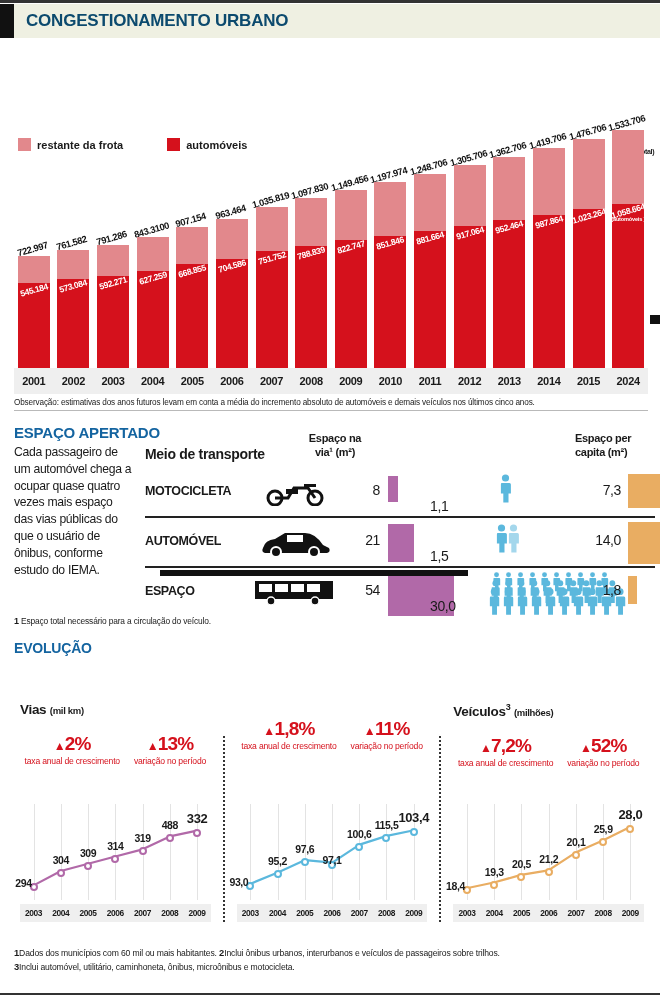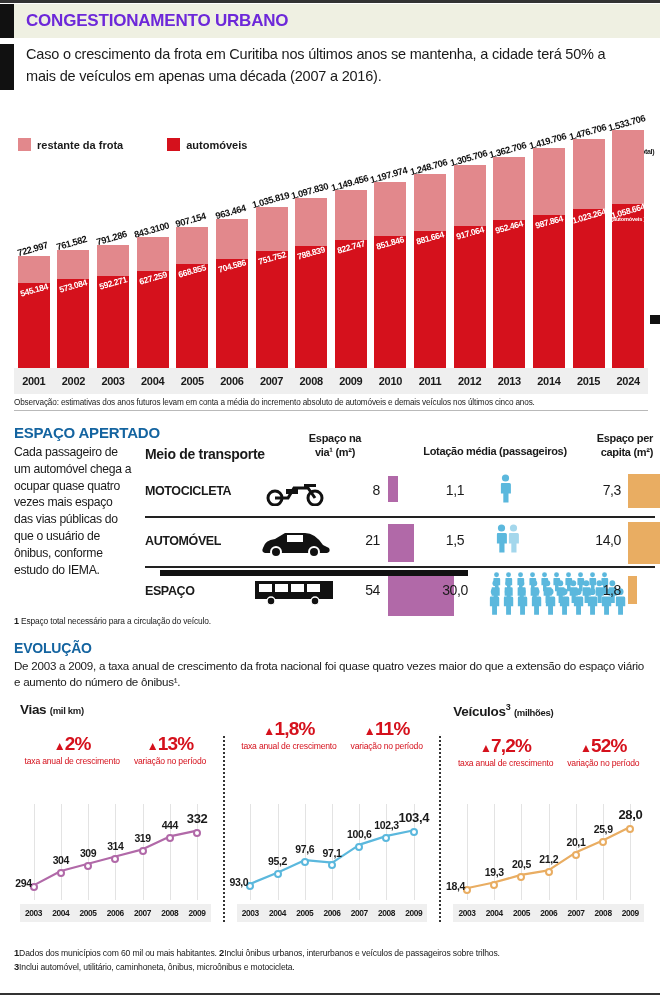--- a/index.html
+++ b/index.html
@@ -15,21 +15,21 @@
 
   
   .hdr {
     position:absolute; left:0; top:4px; width:660px; height:34px;
     background:#eff0e2;
     display:flex; align-items:center;
   }
   .hdr-bar { width:14px; height:34px; background:#111; flex:0 0 14px; }
   .hdr-title {
     font-size:17px; font-weight:bold; letter-spacing:-0.2px;
-    padding-left:12px; color:#6d28d9;
+    padding-left:12px; color:#0c4a6e;
   }
   .sub-blk { position:absolute; left:0; top:44px; width:660px; display:flex; }
   .sub-bar { width:14px; height:46px; background:#111; flex:0 0 14px; }
   .sub-text { padding-left:12px; font-size:14.5px; line-height:1.5; letter-spacing:-0.2px; width:620px; }
 
   
   .chart-wrap { position:absolute; left:0; top:100px; width:660px; height:295px; }
   .legend { position:absolute; left:18px; top:38px; display:flex; gap:44px; align-items:center; font-size:11px; font-weight:bold; }
   .legend-item { display:flex; align-items:center; gap:6px; }
   .lg-sw { width:13px; height:13px; display:inline-block; }
@@ -59,28 +59,28 @@
   .obs { position:absolute; left:14px; top:398px; width:640px; font-size:8.2px; letter-spacing:-0.15px; color:#222; }
   .hr-thin { position:absolute; left:14px; top:410px; width:634px; height:1px; background:#b9b9b9; }
 
   
   .ea { position:absolute; left:0; top:424px; width:660px; height:200px; }
   .ea-title { position:absolute; left:14px; top:0px; font-size:15px; font-weight:bold; color:#1464a0; letter-spacing:-0.2px;}
   .ea-desc { position:absolute; left:14px; top:20px; width:120px; font-size:12.2px; line-height:1.38; letter-spacing:-0.3px; }
   .ea-h-meio { position:absolute; left:145px; top:22px; font-size:14px; font-weight:bold; letter-spacing:-0.3px;}
   .ea-h-via { position:absolute; left:305px; top:8px; width:60px; text-align:center; font-size:11px; font-weight:bold; line-height:1.25; letter-spacing:-0.3px;}
   .ea-h-lot { position:absolute; left:385px; top:21px; width:220px; text-align:center; font-size:11px; font-weight:bold; letter-spacing:-0.3px;}
-  .ea-h-cap { position:absolute; left:575px; top:8px; width:78px; text-align:right; font-size:11px; font-weight:bold; line-height:1.25; letter-spacing:-0.3px;}
+  .ea-h-cap { position:absolute; left:575px; top:8px; width:78px; text-align:left; font-size:11px; font-weight:bold; line-height:1.25; letter-spacing:-0.3px;}
 
   .ea-row { position:absolute; left:145px; width:510px; height:46px; }
   .ea-row .rname { position:absolute; left:0; top:14px; font-size:12.5px; font-weight:bold; letter-spacing:-0.4px;}
   .ea-row .ricon { position:absolute; left:105px; top:4px; width:90px; height:38px; display:flex; align-items:center; justify-content:center;}
   .ea-row .rvia { position:absolute; left:185px; top:12px; width:50px; text-align:right; font-size:14px; letter-spacing:-0.4px;}
   .ea-row .rviabar { position:absolute; left:243px; background:#b169a8; }
-  .ea-row .rlot { position:absolute; left:285px; top:12px; width:50px; text-align:center; font-size:14px; letter-spacing:-0.4px;}
+  .ea-row .rlot { position:absolute; left:285px; top:28px; width:50px; text-align:left; font-size:14px; letter-spacing:-0.4px;}
   .ea-row .rppl { position:absolute; left:340px; top:0px; width:170px; height:46px;}
   .ea-row .rcap { position:absolute; left:420px; top:12px; width:56px; text-align:right; font-size:14px; letter-spacing:-0.4px;}
   .ea-row .rcapbar { position:absolute; left:483px; background:#e9ad62; }
   .ea-sep { position:absolute; left:145px; width:510px; height:1.5px; background:#222; }
   .ea-blackbar { position:absolute; left:160px; top:146px; width:308px; height:6px; background:#111; }
   .ea-foot { position:absolute; left:14px; top:192px; font-size:8.4px; letter-spacing:-0.15px;}
   .ea-foot b{font-size:9px;}
 
   
   .ev { position:absolute; left:0; top:640px; width:660px; height:300px; }
@@ -115,24 +115,20 @@
 <body>
 
 <div class="page">
 
   <div class="topline"></div>
 
   <div class="hdr">
     <div class="hdr-bar"></div>
     <div class="hdr-title">CONGESTIONAMENTO URBANO</div>
   </div>
-  <div class="sub-blk">
-    <div class="sub-bar"></div>
-    <div class="sub-text">Caso o crescimento da frota em Curitiba nos últimos anos se mantenha, a cidade terá 50% a mais de veículos em apenas uma década (2007 a 2016).</div>
-  </div>
 
   <div class="chart-wrap">
     <div class="legend">
       <div class="legend-item">
         <span class="lg-sw" style="background:#e2888c"></span>
         <span>restante da frota</span>
       </div>
       <div class="legend-item">
         <span class="lg-sw" style="background:#d5111c"></span>
         <span>automóveis</span>
@@ -313,21 +309,20 @@
   <div class="hr-thin"></div>
 
   <div class="ea">
     <div class="ea-title">ESPAÇO APERTADO</div>
     <div class="ea-desc">Cada passageiro de um automóvel chega a ocupar quase quatro vezes mais espaço das vias públicas do que o usuário de ônibus, conforme estudo do IEMA.</div>
     <div class="ea-h-meio">Meio de transporte</div>
     <div class="ea-h-via">
       <span>Espaço na</span><br>
       <span>via¹ (m²)</span>
     </div>
-    <div class="ea-h-lot">Lotação média (passageiros)</div>
     <div class="ea-h-cap">
       <span>Espaço per</span><br>
       <span>capita (m²)</span>
     </div>
     <div id="eaRows">
         <div class="ea-row" style="top: 46px;">
           <div class="rname">MOTOCICLETA</div>
           <div class="ricon">
             <svg width="62" height="26" viewBox="0 0 62 26">
               <circle cx="11" cy="18" r="7" fill="none" stroke="#111" stroke-width="3"></circle>
@@ -521,21 +516,20 @@
       </div>
     <div class="ea-blackbar"></div>
     <div class="ea-foot">
       <b>1</b>
       <span>Espaço total necessário para a circulação do veículo.</span>
     </div>
   </div>
 
   <div class="ev">
     <div class="ev-title">EVOLUÇÃO</div>
-    <div class="ev-desc">De 2003 a 2009, a taxa anual de crescimento da frota nacional foi quase quatro vezes maior do que a extensão do espaço viário e aumento do número de ônibus¹.</div>
     <div class="ev-panels" id="evPanels">
         <div class="ev-panel">
           <div class="ev-ph"><span>Vias</span> <span class="u">(mil km)</span></div>
           <div class="ev-stats">
             <div class="ev-stat">
               <div class="big"><span class="tri">▲</span>2%</div>
               <div class="cap">taxa anual de crescimento</div>
             </div>
             <div class="ev-stat">
               <div class="big"><span class="tri">▲</span>13%</div>
@@ -559,21 +553,21 @@
             <div class="ev-pt-lbl" style="left: calc(7.14286% - 2px); bottom: 32.64px; transform: translateX(-100%);">294</div>
             <div style="position: absolute; left: 21.4286%; bottom: 49.04px; width: 8px; height: 8px; margin-left: -4px; margin-bottom: -4px; border-radius: 50%; background: rgb(255, 255, 255); border: 2.2px solid rgb(177, 105, 168);"></div>
             <div class="ev-pt-lbl" style="left: 21.4286%; bottom: 56.04px;">304</div>
             <div style="position: absolute; left: 35.7143%; bottom: 56.24px; width: 8px; height: 8px; margin-left: -4px; margin-bottom: -4px; border-radius: 50%; background: rgb(255, 255, 255); border: 2.2px solid rgb(177, 105, 168);"></div>
             <div class="ev-pt-lbl" style="left: 35.7143%; bottom: 63.24px;">309</div>
             <div style="position: absolute; left: 50%; bottom: 63.44px; width: 8px; height: 8px; margin-left: -4px; margin-bottom: -4px; border-radius: 50%; background: rgb(255, 255, 255); border: 2.2px solid rgb(177, 105, 168);"></div>
             <div class="ev-pt-lbl" style="left: 50%; bottom: 70.44px;">314</div>
             <div style="position: absolute; left: 64.2857%; bottom: 70.64px; width: 8px; height: 8px; margin-left: -4px; margin-bottom: -4px; border-radius: 50%; background: rgb(255, 255, 255); border: 2.2px solid rgb(177, 105, 168);"></div>
             <div class="ev-pt-lbl" style="left: 64.2857%; bottom: 77.64px;">319</div>
             <div style="position: absolute; left: 78.5714%; bottom: 83.6px; width: 8px; height: 8px; margin-left: -4px; margin-bottom: -4px; border-radius: 50%; background: rgb(255, 255, 255); border: 2.2px solid rgb(177, 105, 168);"></div>
-            <div class="ev-pt-lbl" style="left: 78.5714%; bottom: 90.6px;">444</div>
+            <div class="ev-pt-lbl" style="left: 78.5714%; bottom: 90.6px;">488</div>
             <div style="position: absolute; left: 92.8571%; bottom: 89.36px; width: 8px; height: 8px; margin-left: -4px; margin-bottom: -4px; border-radius: 50%; background: rgb(255, 255, 255); border: 2.2px solid rgb(177, 105, 168);"></div>
             <div class="ev-pt-lbl last" style="left: 92.8571%; bottom: 96.36px;">332</div>
             <div class="ev-axis">
               <span>2003</span>
               <span>2004</span>
               <span>2005</span>
               <span>2006</span>
               <span>2007</span>
               <span>2008</span>
               <span>2009</span>
@@ -605,25 +599,25 @@
             <svg viewBox="0 0 100 118" preserveAspectRatio="none" style="position:absolute;left:0;top:0;width:100%;height:118px;">
               <polyline points="7.142857142857142,81.71428571428572 21.428571428571427,70.39999999999998 35.714285714285715,58.057142857142885 50,60.628571428571455 64.28571428571429,42.62857142857146 78.57142857142857,33.8857142857143 92.85714285714286,28.2285714285714" fill="none" stroke="#5bb8dd" stroke-width="2.2" vector-effect="non-scaling-stroke" stroke-linejoin="round"></polyline>
             </svg>
             <div style="position: absolute; left: 7.14286%; bottom: 36.2857px; width: 8px; height: 8px; margin-left: -4px; margin-bottom: -4px; border-radius: 50%; background: rgb(255, 255, 255); border: 2.2px solid rgb(91, 184, 221);"></div>
             <div class="ev-pt-lbl" style="left: calc(7.14286% - 2px); bottom: 34.2857px; transform: translateX(-100%);">93,0</div>
             <div style="position: absolute; left: 21.4286%; bottom: 47.6px; width: 8px; height: 8px; margin-left: -4px; margin-bottom: -4px; border-radius: 50%; background: rgb(255, 255, 255); border: 2.2px solid rgb(91, 184, 221);"></div>
             <div class="ev-pt-lbl" style="left: 21.4286%; bottom: 54.6px;">95,2</div>
             <div style="position: absolute; left: 35.7143%; bottom: 59.9429px; width: 8px; height: 8px; margin-left: -4px; margin-bottom: -4px; border-radius: 50%; background: rgb(255, 255, 255); border: 2.2px solid rgb(91, 184, 221);"></div>
             <div class="ev-pt-lbl" style="left: 35.7143%; bottom: 66.9429px;">97,6</div>
             <div style="position: absolute; left: 50%; bottom: 57.3714px; width: 8px; height: 8px; margin-left: -4px; margin-bottom: -4px; border-radius: 50%; background: rgb(255, 255, 255); border: 2.2px solid rgb(91, 184, 221);"></div>
-            <div class="ev-pt-lbl" style="left: 50%; bottom: 63px; margin-top: 41px;">97,1</div>
+            <div class="ev-pt-lbl" style="left: 50%; bottom: 56px; margin-top: 41px;">97,1</div>
             <div style="position: absolute; left: 64.2857%; bottom: 75.3714px; width: 8px; height: 8px; margin-left: -4px; margin-bottom: -4px; border-radius: 50%; background: rgb(255, 255, 255); border: 2.2px solid rgb(91, 184, 221);"></div>
             <div class="ev-pt-lbl" style="left: 64.2857%; bottom: 82.3714px;">100,6</div>
             <div style="position: absolute; left: 78.5714%; bottom: 84.1143px; width: 8px; height: 8px; margin-left: -4px; margin-bottom: -4px; border-radius: 50%; background: rgb(255, 255, 255); border: 2.2px solid rgb(91, 184, 221);"></div>
-            <div class="ev-pt-lbl" style="left: 78.5714%; bottom: 91.1143px;">102,3</div>
+            <div class="ev-pt-lbl" style="left: 78.5714%; bottom: 91.1143px;">115,5</div>
             <div style="position: absolute; left: 92.8571%; bottom: 89.7714px; width: 8px; height: 8px; margin-left: -4px; margin-bottom: -4px; border-radius: 50%; background: rgb(255, 255, 255); border: 2.2px solid rgb(91, 184, 221);"></div>
             <div class="ev-pt-lbl last" style="left: 92.8571%; bottom: 96.7714px;">103,4</div>
             <div class="ev-axis">
               <span>2003</span>
               <span>2004</span>
               <span>2005</span>
               <span>2006</span>
               <span>2007</span>
               <span>2008</span>
               <span>2009</span>

